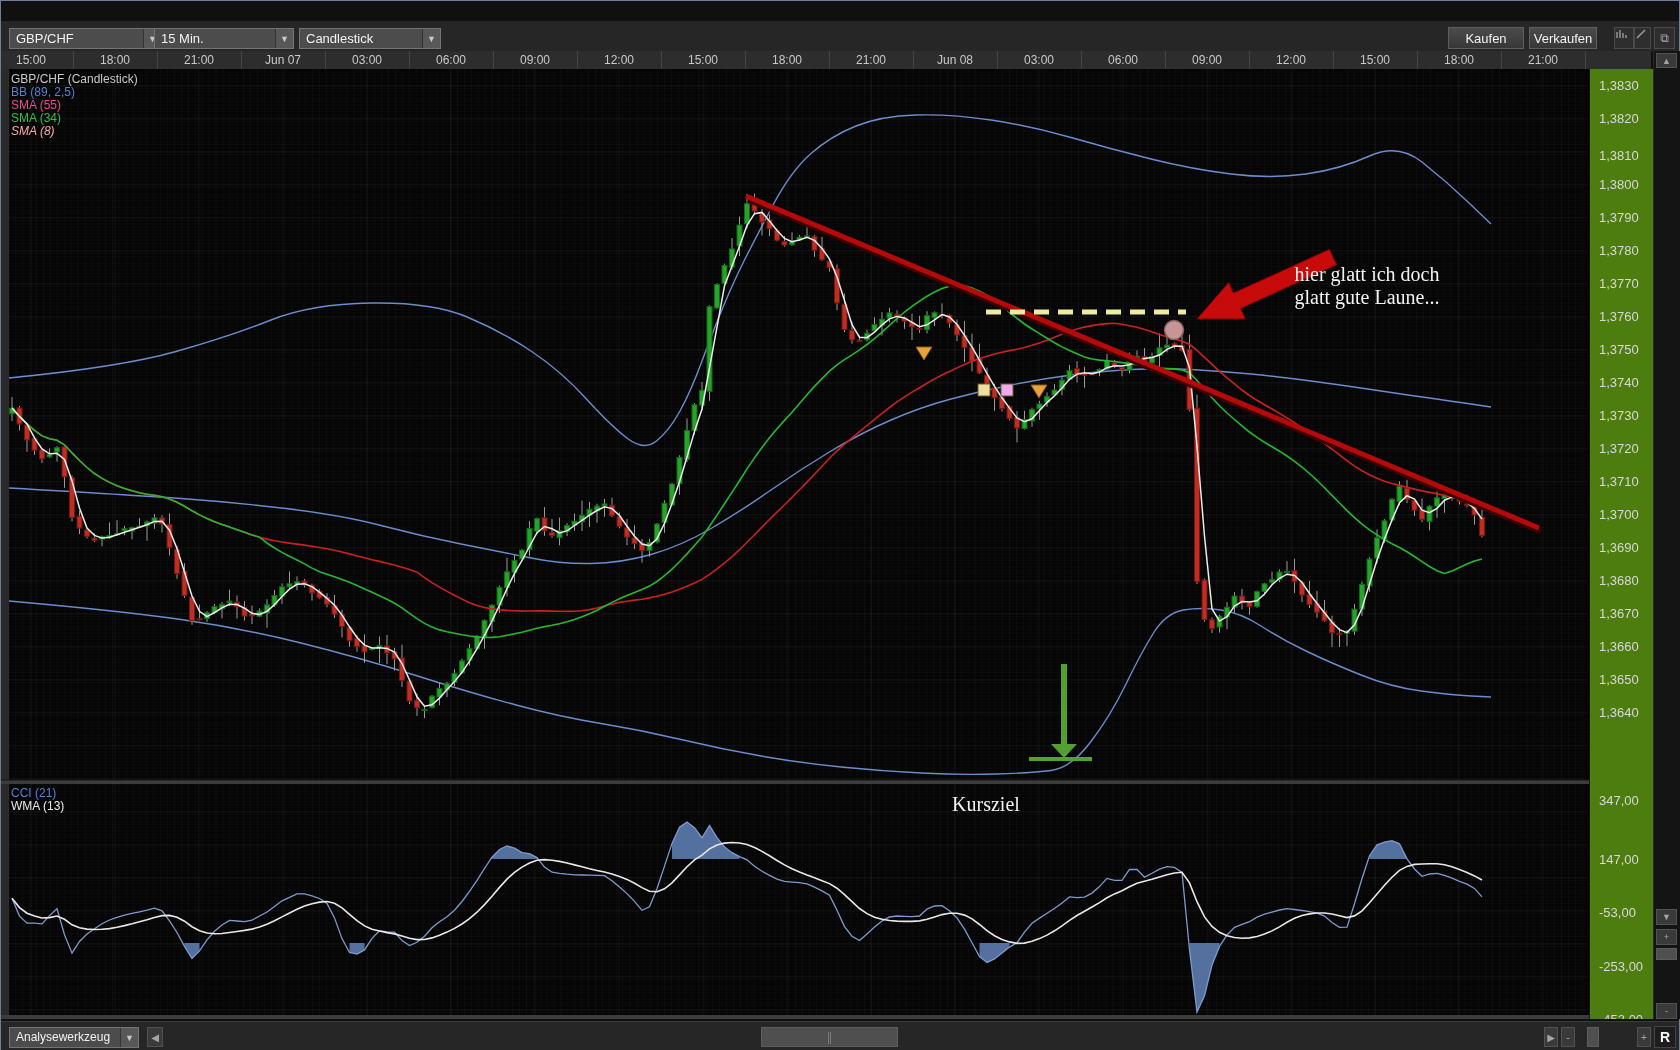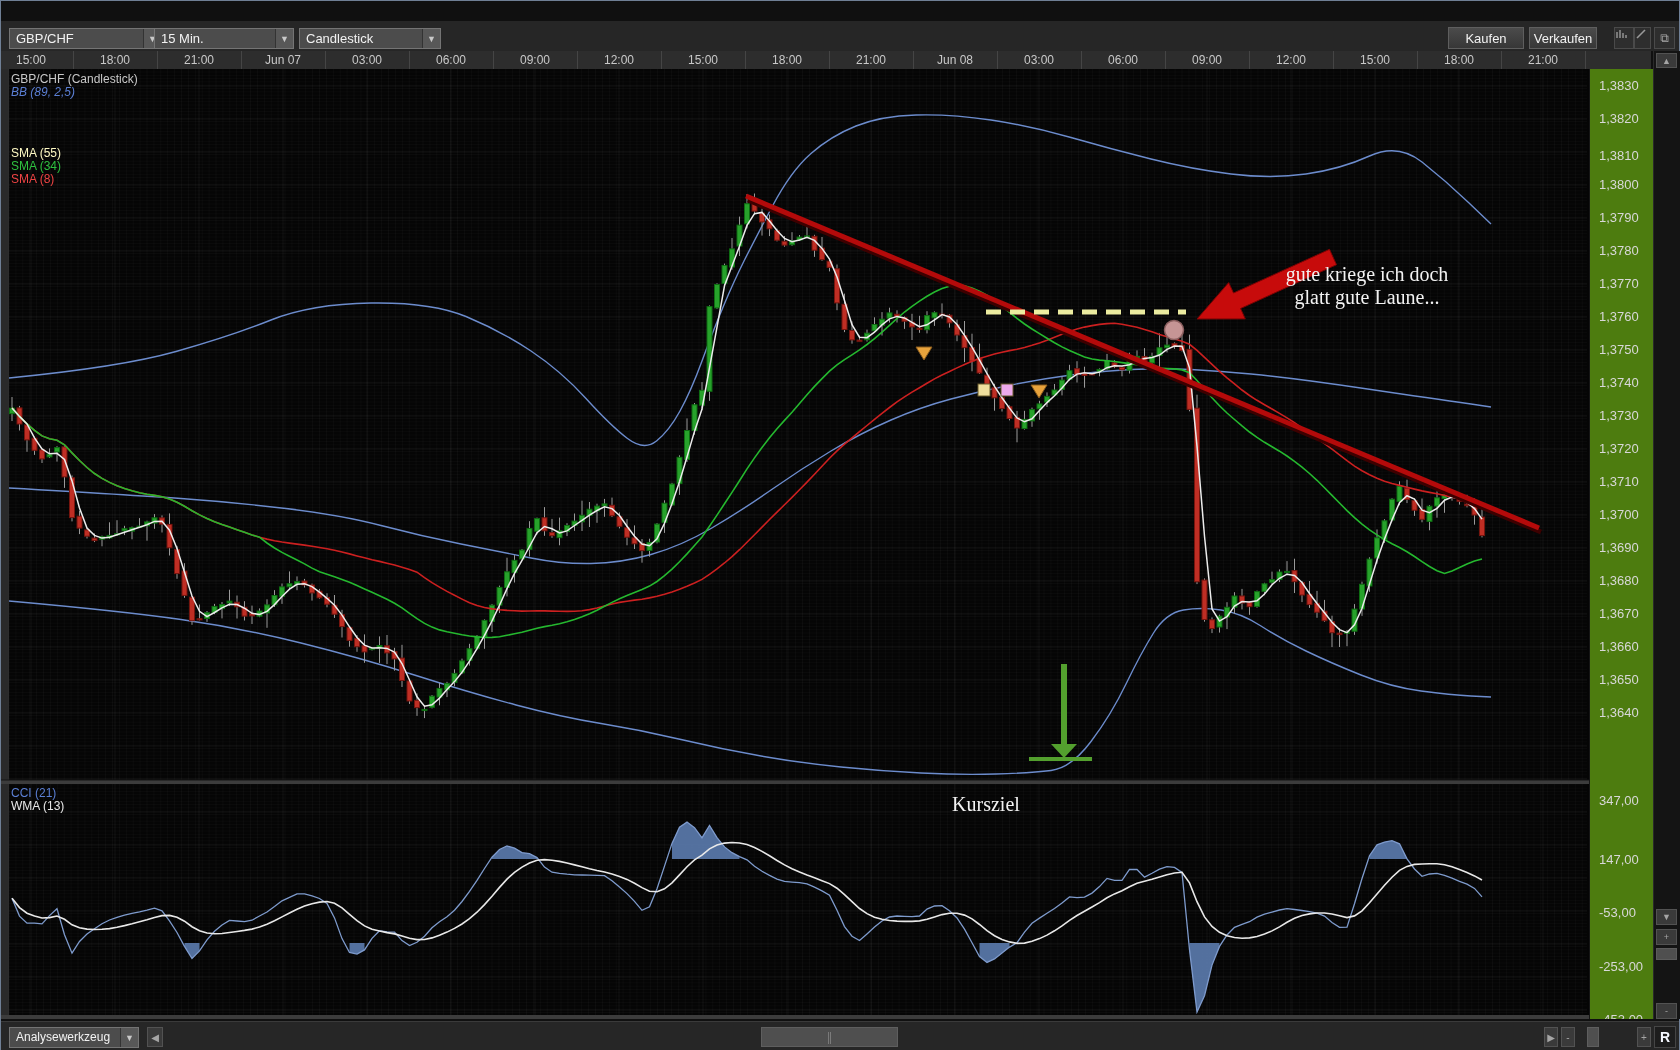--- a/index.html
+++ b/index.html
@@ -393,33 +393,33 @@
           <path d="M11.0 897.3L18.5 906.6L26.0 912.2L33.5 915.1L41.0 917.0L48.5 916.6L56.0 915.0L63.5 918.3L71.0 923.8L78.5 926.7L86.0 928.1L93.5 928.5L101.0 928.3L108.5 927.6L116.0 926.2L123.5 924.6L131.0 922.8L138.5 920.8L146.0 918.8L153.5 916.5L161.0 914.6L168.5 914.4L176.0 916.2L183.5 920.2L191.0 925.7L198.5 929.8L206.0 932.0L213.5 932.8L221.0 932.5L228.5 931.5L236.0 930.5L243.5 929.4L251.0 928.1L258.5 926.0L266.0 923.2L273.5 919.8L281.0 915.9L288.5 912.0L296.0 908.2L303.5 905.0L311.0 902.7L318.5 901.1L326.0 900.5L333.5 902.2L341.0 906.8L348.5 913.3L356.0 919.6L363.5 924.9L371.0 928.2L378.5 930.0L386.0 931.6L393.5 932.9L401.0 935.0L408.5 937.3L416.0 938.6L423.5 938.5L431.0 936.9L438.5 934.3L446.0 931.1L453.5 927.4L461.0 923.0L468.5 917.6L476.0 911.2L483.5 903.6L491.0 895.2L498.5 886.4L506.0 878.1L513.5 871.3L521.0 866.1L528.5 862.0L536.0 859.2L543.5 858.6L551.0 859.2L558.5 860.4L566.0 862.0L573.5 863.9L581.0 865.8L588.5 867.8L596.0 869.5L603.5 871.0L611.0 873.0L618.5 875.4L626.0 878.4L633.5 882.2L641.0 886.6L648.5 890.2L656.0 890.7L663.5 887.8L671.0 881.8L678.5 873.9L686.0 865.7L693.5 858.9L701.0 854.1L708.5 847.9L716.0 844.1L723.5 842.1L731.0 841.5L738.5 842.0L746.0 843.5L753.5 846.5L761.0 850.4L768.5 854.8L776.0 859.5L783.5 863.9L791.0 867.7L798.5 871.0L806.0 874.0L813.5 876.8L821.0 879.7L828.5 882.6L836.0 887.2L843.5 893.6L851.0 900.6L858.5 907.5L866.0 912.6L873.5 916.2L881.0 918.3L888.5 919.5L896.0 920.1L903.5 920.4L911.0 920.4L918.5 919.9L926.0 918.2L933.5 915.9L941.0 913.6L948.5 912.3L956.0 912.3L963.5 914.1L971.0 917.9L978.5 923.5L986.0 929.6L993.5 934.7L1001.0 938.4L1008.5 940.9L1016.0 942.4L1023.5 942.1L1031.0 940.3L1038.5 937.6L1046.0 934.1L1053.5 929.8L1061.0 924.9L1068.5 919.4L1076.0 914.5L1083.5 910.2L1091.0 906.0L1098.5 901.6L1106.0 896.8L1113.5 892.9L1121.0 889.8L1128.5 885.7L1136.0 882.2L1143.5 880.3L1151.0 878.3L1158.5 876.0L1166.0 873.8L1173.5 872.0L1181.0 871.3L1188.5 881.9L1196.0 900.7L1203.5 915.9L1211.0 925.4L1218.5 931.3L1226.0 934.8L1233.5 936.5L1241.0 937.2L1248.5 936.9L1256.0 935.5L1263.5 933.1L1271.0 929.9L1278.5 925.9L1286.0 921.3L1293.5 917.3L1301.0 914.5L1308.5 912.9L1316.0 912.0L1323.5 912.0L1331.0 913.0L1338.5 914.8L1346.0 916.6L1353.5 914.9L1361.0 909.8L1368.5 901.8L1376.0 892.9L1383.5 884.3L1391.0 876.2L1398.5 869.4L1406.0 865.4L1413.5 863.4L1421.0 863.0L1428.5 862.7L1436.0 862.8L1443.5 863.8L1451.0 865.8L1458.5 868.5L1466.0 871.5L1473.5 874.9L1481.0 879.0" stroke="#e8e8e8" stroke-width="1.6" fill="none"></path>
         </g>
         <rect x="0" y="779" width="1588" height="4" fill="#3c3c3c"></rect>
         <line x1="0" y1="779" x2="1588" y2="779" stroke="#141414"></line>
         <rect x="0" y="1014" width="1588" height="4" fill="#3c3c3c"></rect>
       </svg>
 
     <div class="legend">
       <div id="legendTitle" style="color: rgb(200, 200, 200);">GBP/CHF (Candlestick)</div>
       <div id="legendItems">
-          <div style="color: rgb(91, 127, 212); font-style: italic;">BB (89, 2,5)</div>
-          <div style="color: #fef9c3; margin-top: 48px;">SMA (55)</div>
+          <div style="color: rgb(91, 127, 212);">BB (89, 2,5)</div>
+          <div style="color: #ec4899;">SMA (55)</div>
           <div style="color: rgb(47, 192, 64);">SMA (34)</div>
-          <div style="color: #ef4444;">SMA (8)</div>
+          <div style="color: #fca5a5; font-style: italic;">SMA (8)</div>
         </div>
     </div>
     <div class="legend-cci" id="legendCci">
         <div style="color: rgb(91, 127, 212);">CCI (21)</div>
         <div style="color: rgb(232, 232, 232);">WMA (13)</div>
       </div>
 
     <div class="note" style="left:1262px;top:194px;width:208px;">
-      <div>gute kriege ich doch</div>
+      <div>hier glatt ich doch</div>
       <div>glatt gute Laune...</div>
     </div>
     <div class="note" style="left:930px;top:724px;width:110px;">Kursziel</div>
   </div>
 
   <div class="paxis" id="paxis">
       <div class="plabel" style="top: 9px;">1,3830</div>
       <div class="plabel" style="top: 42px;">1,3820</div>
       <div class="plabel" style="top: 79px;">1,3810</div>
       <div class="plabel" style="top: 108px;">1,3800</div>

